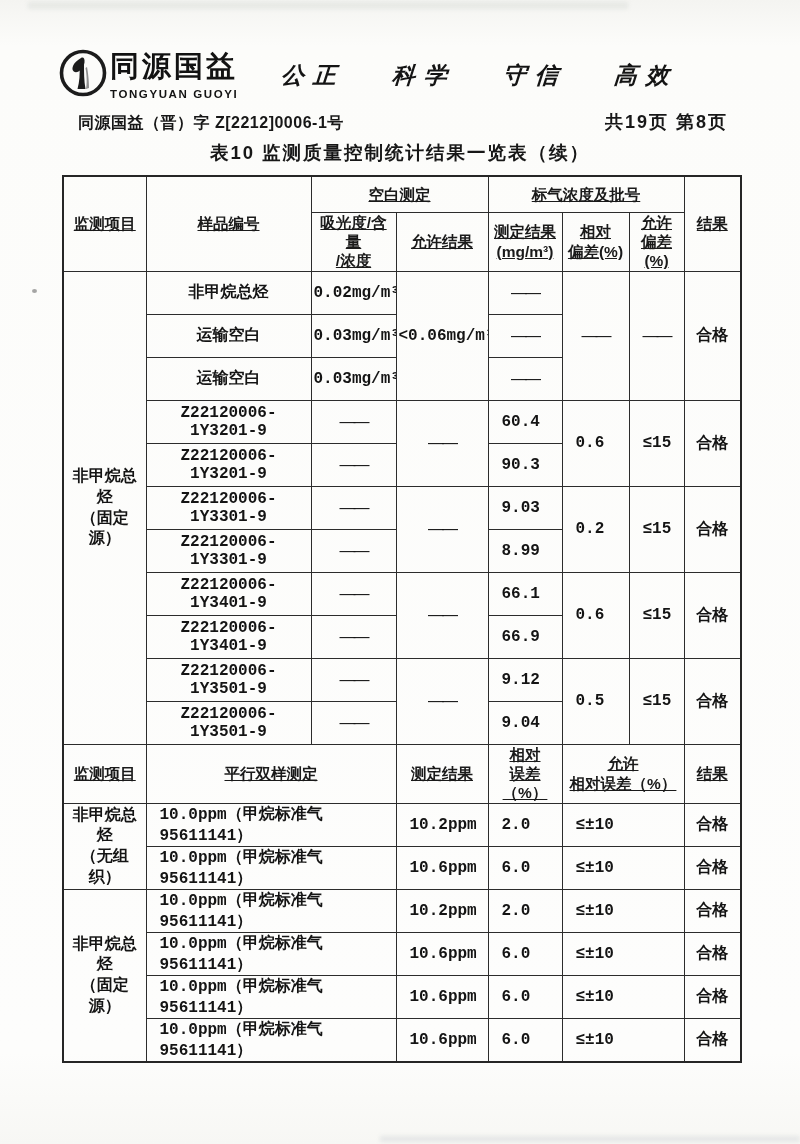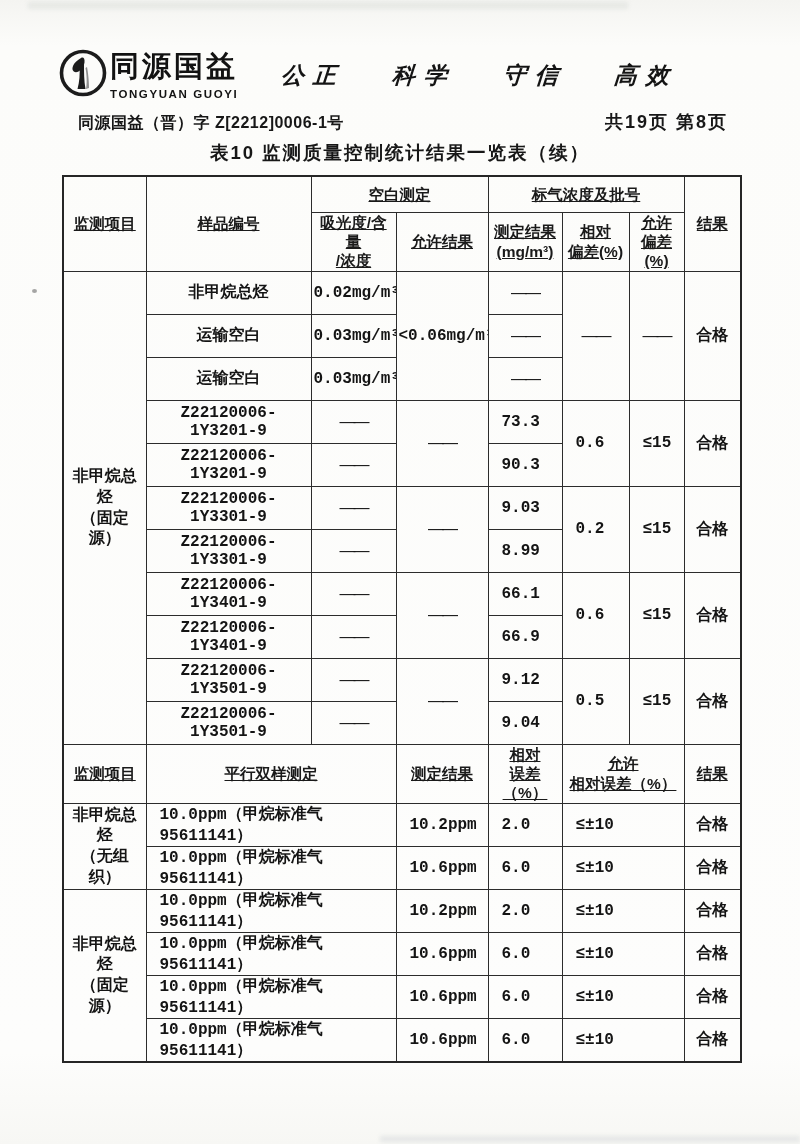--- a/index.html
+++ b/index.html
@@ -146,21 +146,21 @@
       <tr class="r">
         <td>运输空白</td>
         <td class="serif">0.03mg/m³</td>
         <td class="dash">——</td>
       </tr>
 
       <tr class="r">
         <td class="serif">Z22120006-1Y3201-9</td>
         <td class="dash">——</td>
         <td rowspan="2" class="dash">——</td>
-        <td class="serif al">73.3</td>
+        <td class="serif al">60.4</td>
         <td rowspan="2" class="serif al">0.6</td>
         <td rowspan="2" class="serif al">≤15</td>
         <td rowspan="2">合格</td>
       </tr>
       <tr class="r">
         <td class="serif">Z22120006-1Y3201-9</td>
         <td class="dash">——</td>
         <td class="serif al">90.3</td>
       </tr>
 

